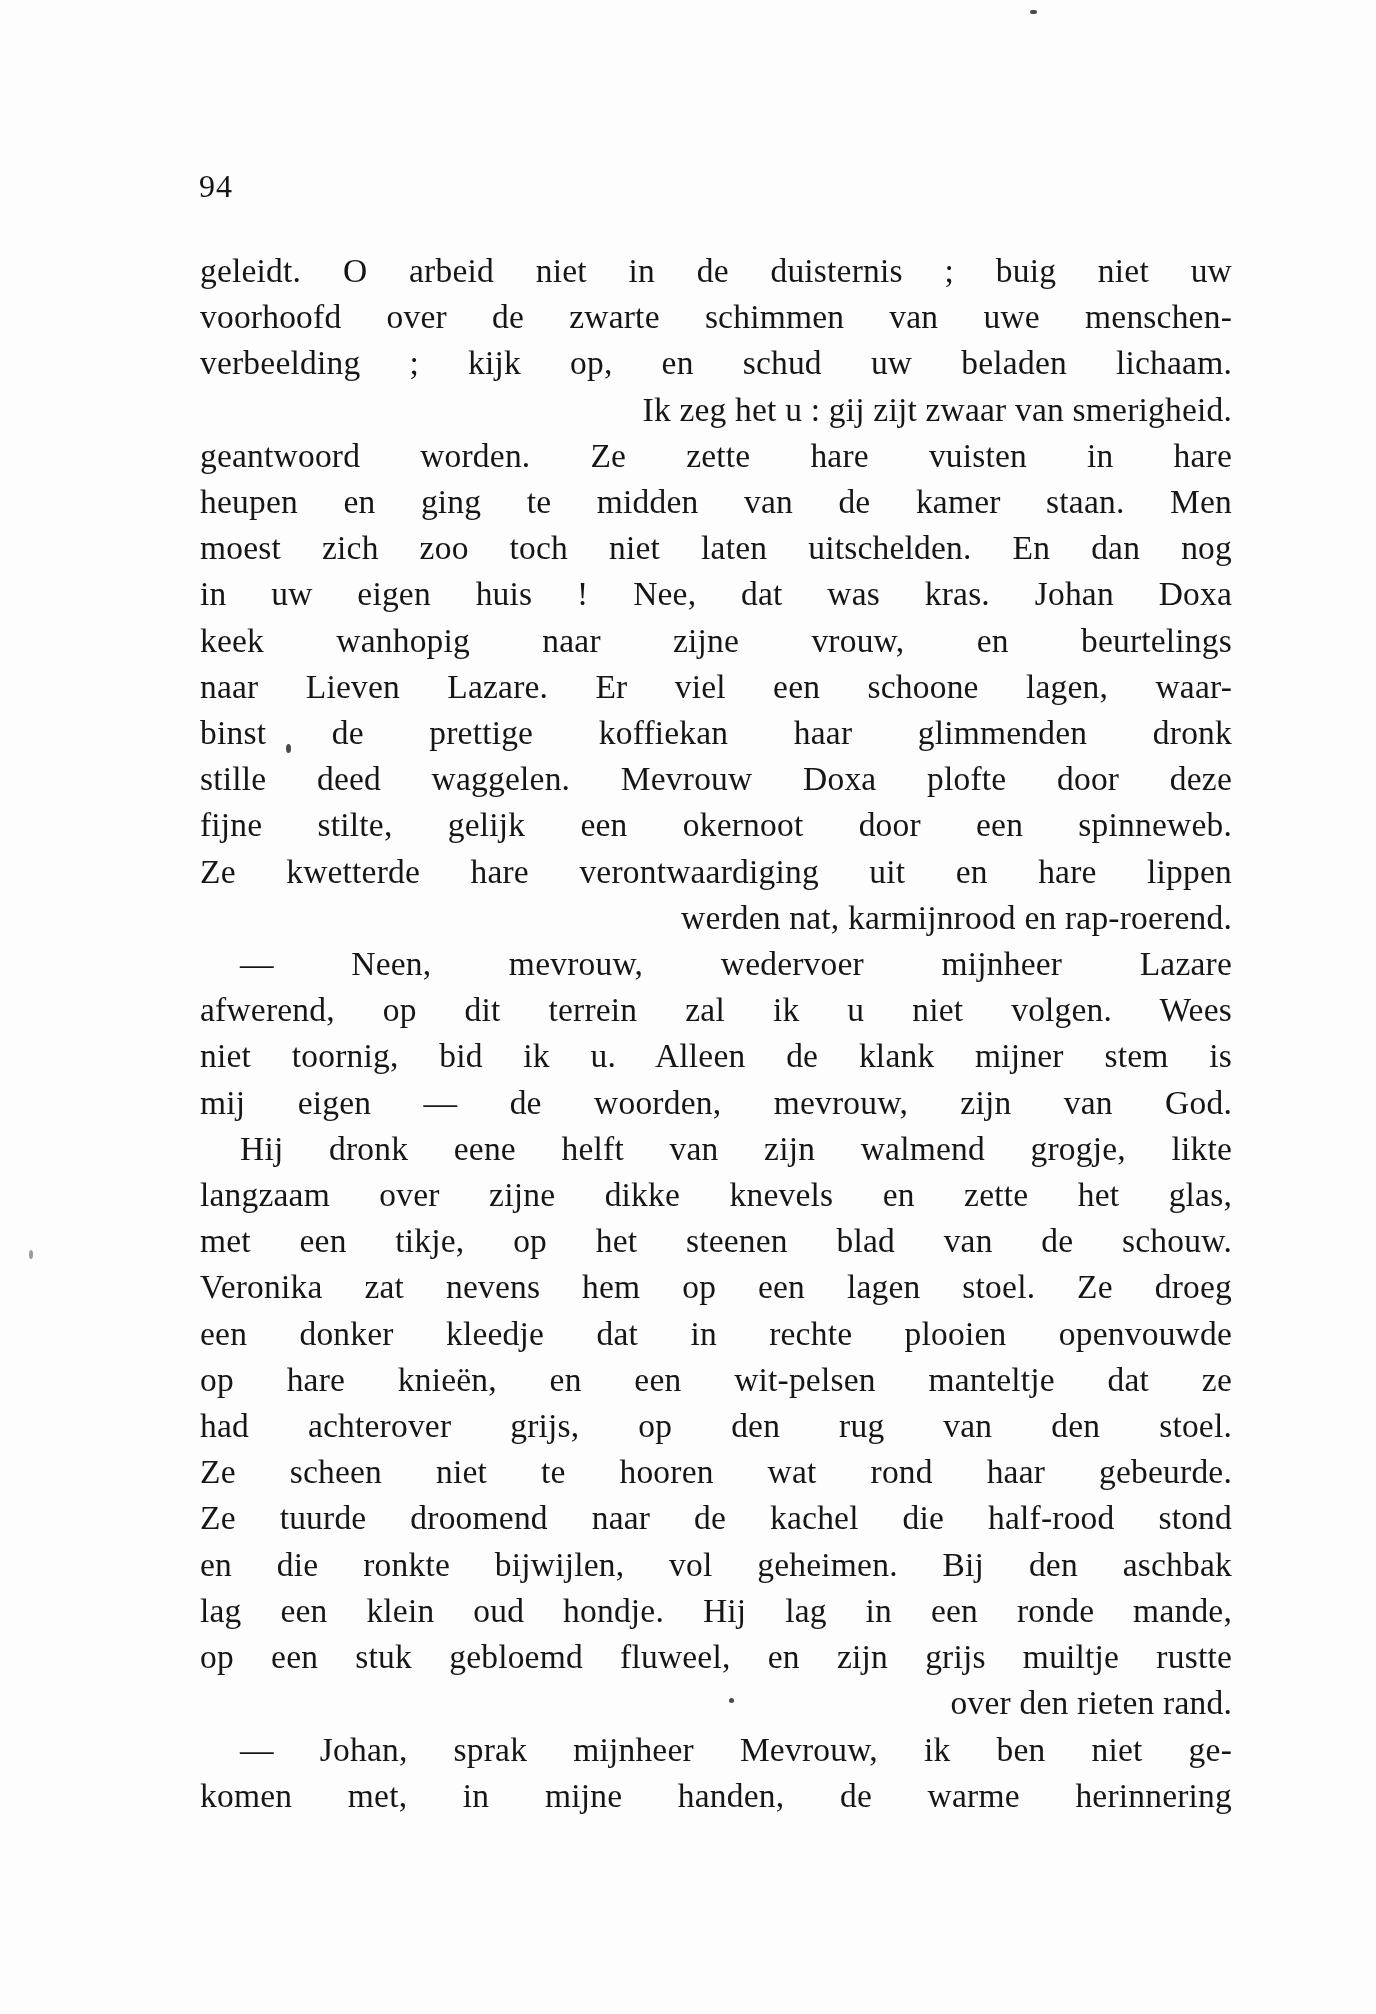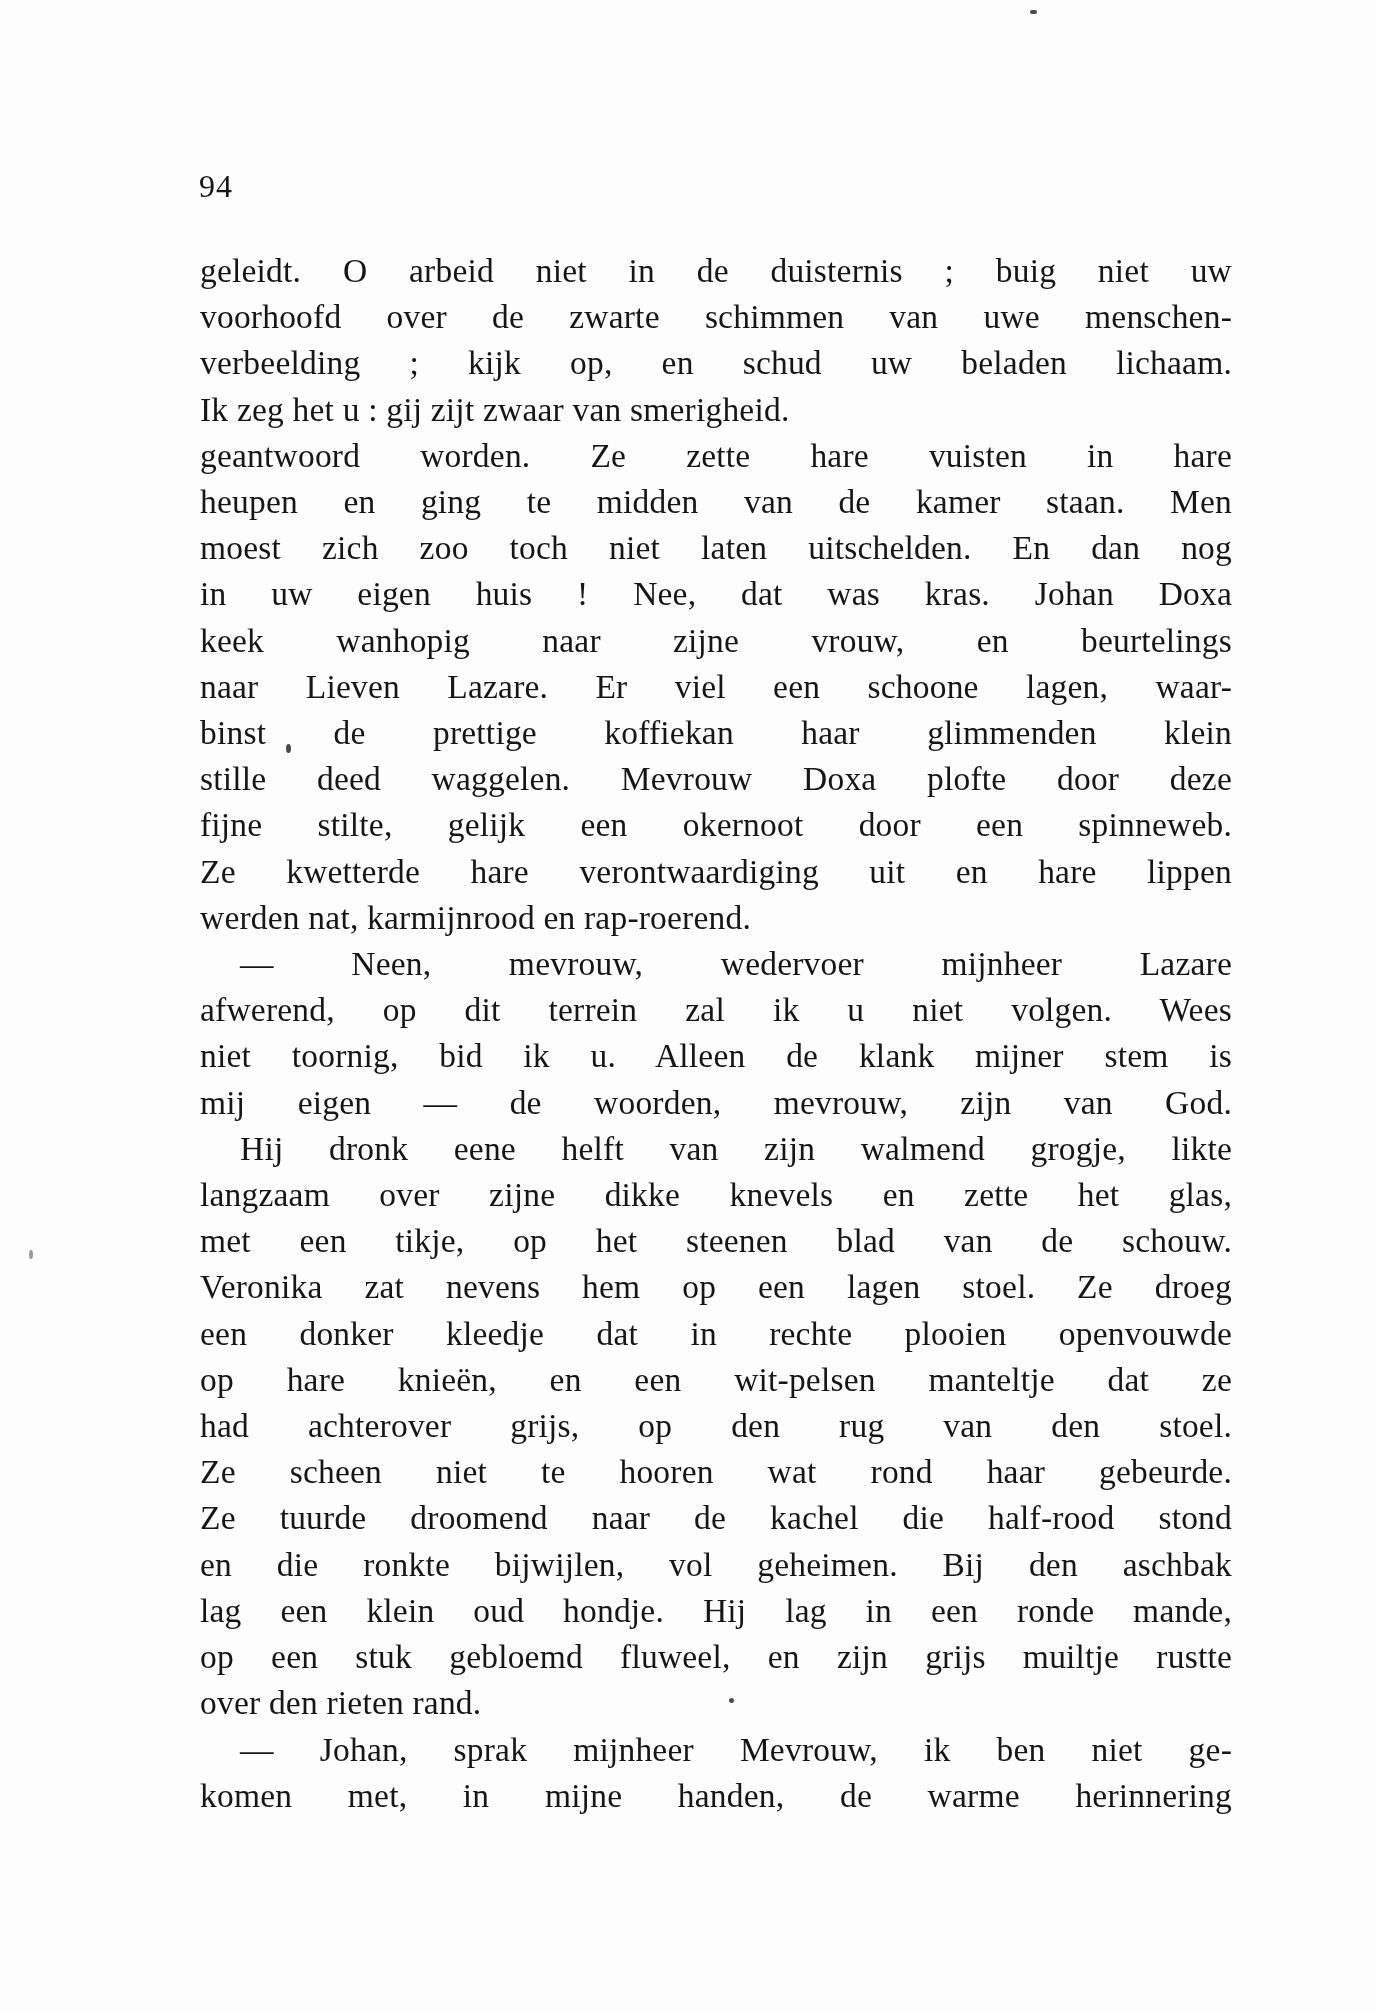--- a/index.html
+++ b/index.html
@@ -28,21 +28,21 @@
     position: absolute;
     left: 200px;
     top: 248px;
     width: 1032px;
   }
   .line {
     font-size: 33.5px;
     line-height: 46.2px;
     letter-spacing: 0.2px;
     white-space: normal;
-    text-align: left;
+    text-align: right;
   }
   .line.just {
     text-align: justify;
     text-align-last: justify;
     text-justify: inter-word;
   }
   .line.indent {
     text-indent: 40px;
   }
   .artifact {
@@ -65,21 +65,21 @@
       <div class="line just">geleidt. O arbeid niet in de duisternis ; buig niet uw</div>
       <div class="line just">voorhoofd over de zwarte schimmen van uwe menschen-</div>
       <div class="line just">verbeelding ; kijk op, en schud uw beladen lichaam.</div>
       <div class="line">Ik zeg het u : gij zijt zwaar van smerigheid.</div>
       <div class="line just">geantwoord worden. Ze zette hare vuisten in hare</div>
       <div class="line just">heupen en ging te midden van de kamer staan. Men</div>
       <div class="line just">moest zich zoo toch niet laten uitschelden. En dan nog</div>
       <div class="line just">in uw eigen huis ! Nee, dat was kras. Johan Doxa</div>
       <div class="line just">keek wanhopig naar zijne vrouw, en beurtelings</div>
       <div class="line just">naar Lieven Lazare. Er viel een schoone lagen, waar-</div>
-      <div class="line just">binst de prettige koffiekan haar glimmenden klein</div>
+      <div class="line just">binst de prettige koffiekan haar glimmenden dronk</div>
       <div class="line just">stille deed waggelen. Mevrouw Doxa plofte door deze</div>
       <div class="line just">fijne stilte, gelijk een okernoot door een spinneweb.</div>
       <div class="line just">Ze kwetterde hare verontwaardiging uit en hare lippen</div>
       <div class="line">werden nat, karmijnrood en rap-roerend.</div>
       <div class="line indent just">— Neen, mevrouw, wedervoer mijnheer Lazare</div>
       <div class="line just">afwerend, op dit terrein zal ik u niet volgen. Wees</div>
       <div class="line just">niet toornig, bid ik u. Alleen de klank mijner stem is</div>
       <div class="line just">mij eigen — de woorden, mevrouw, zijn van God.</div>
       <div class="line indent just">Hij dronk eene helft van zijn walmend grogje, likte</div>
       <div class="line just">langzaam over zijne dikke knevels en zette het glas,</div>

